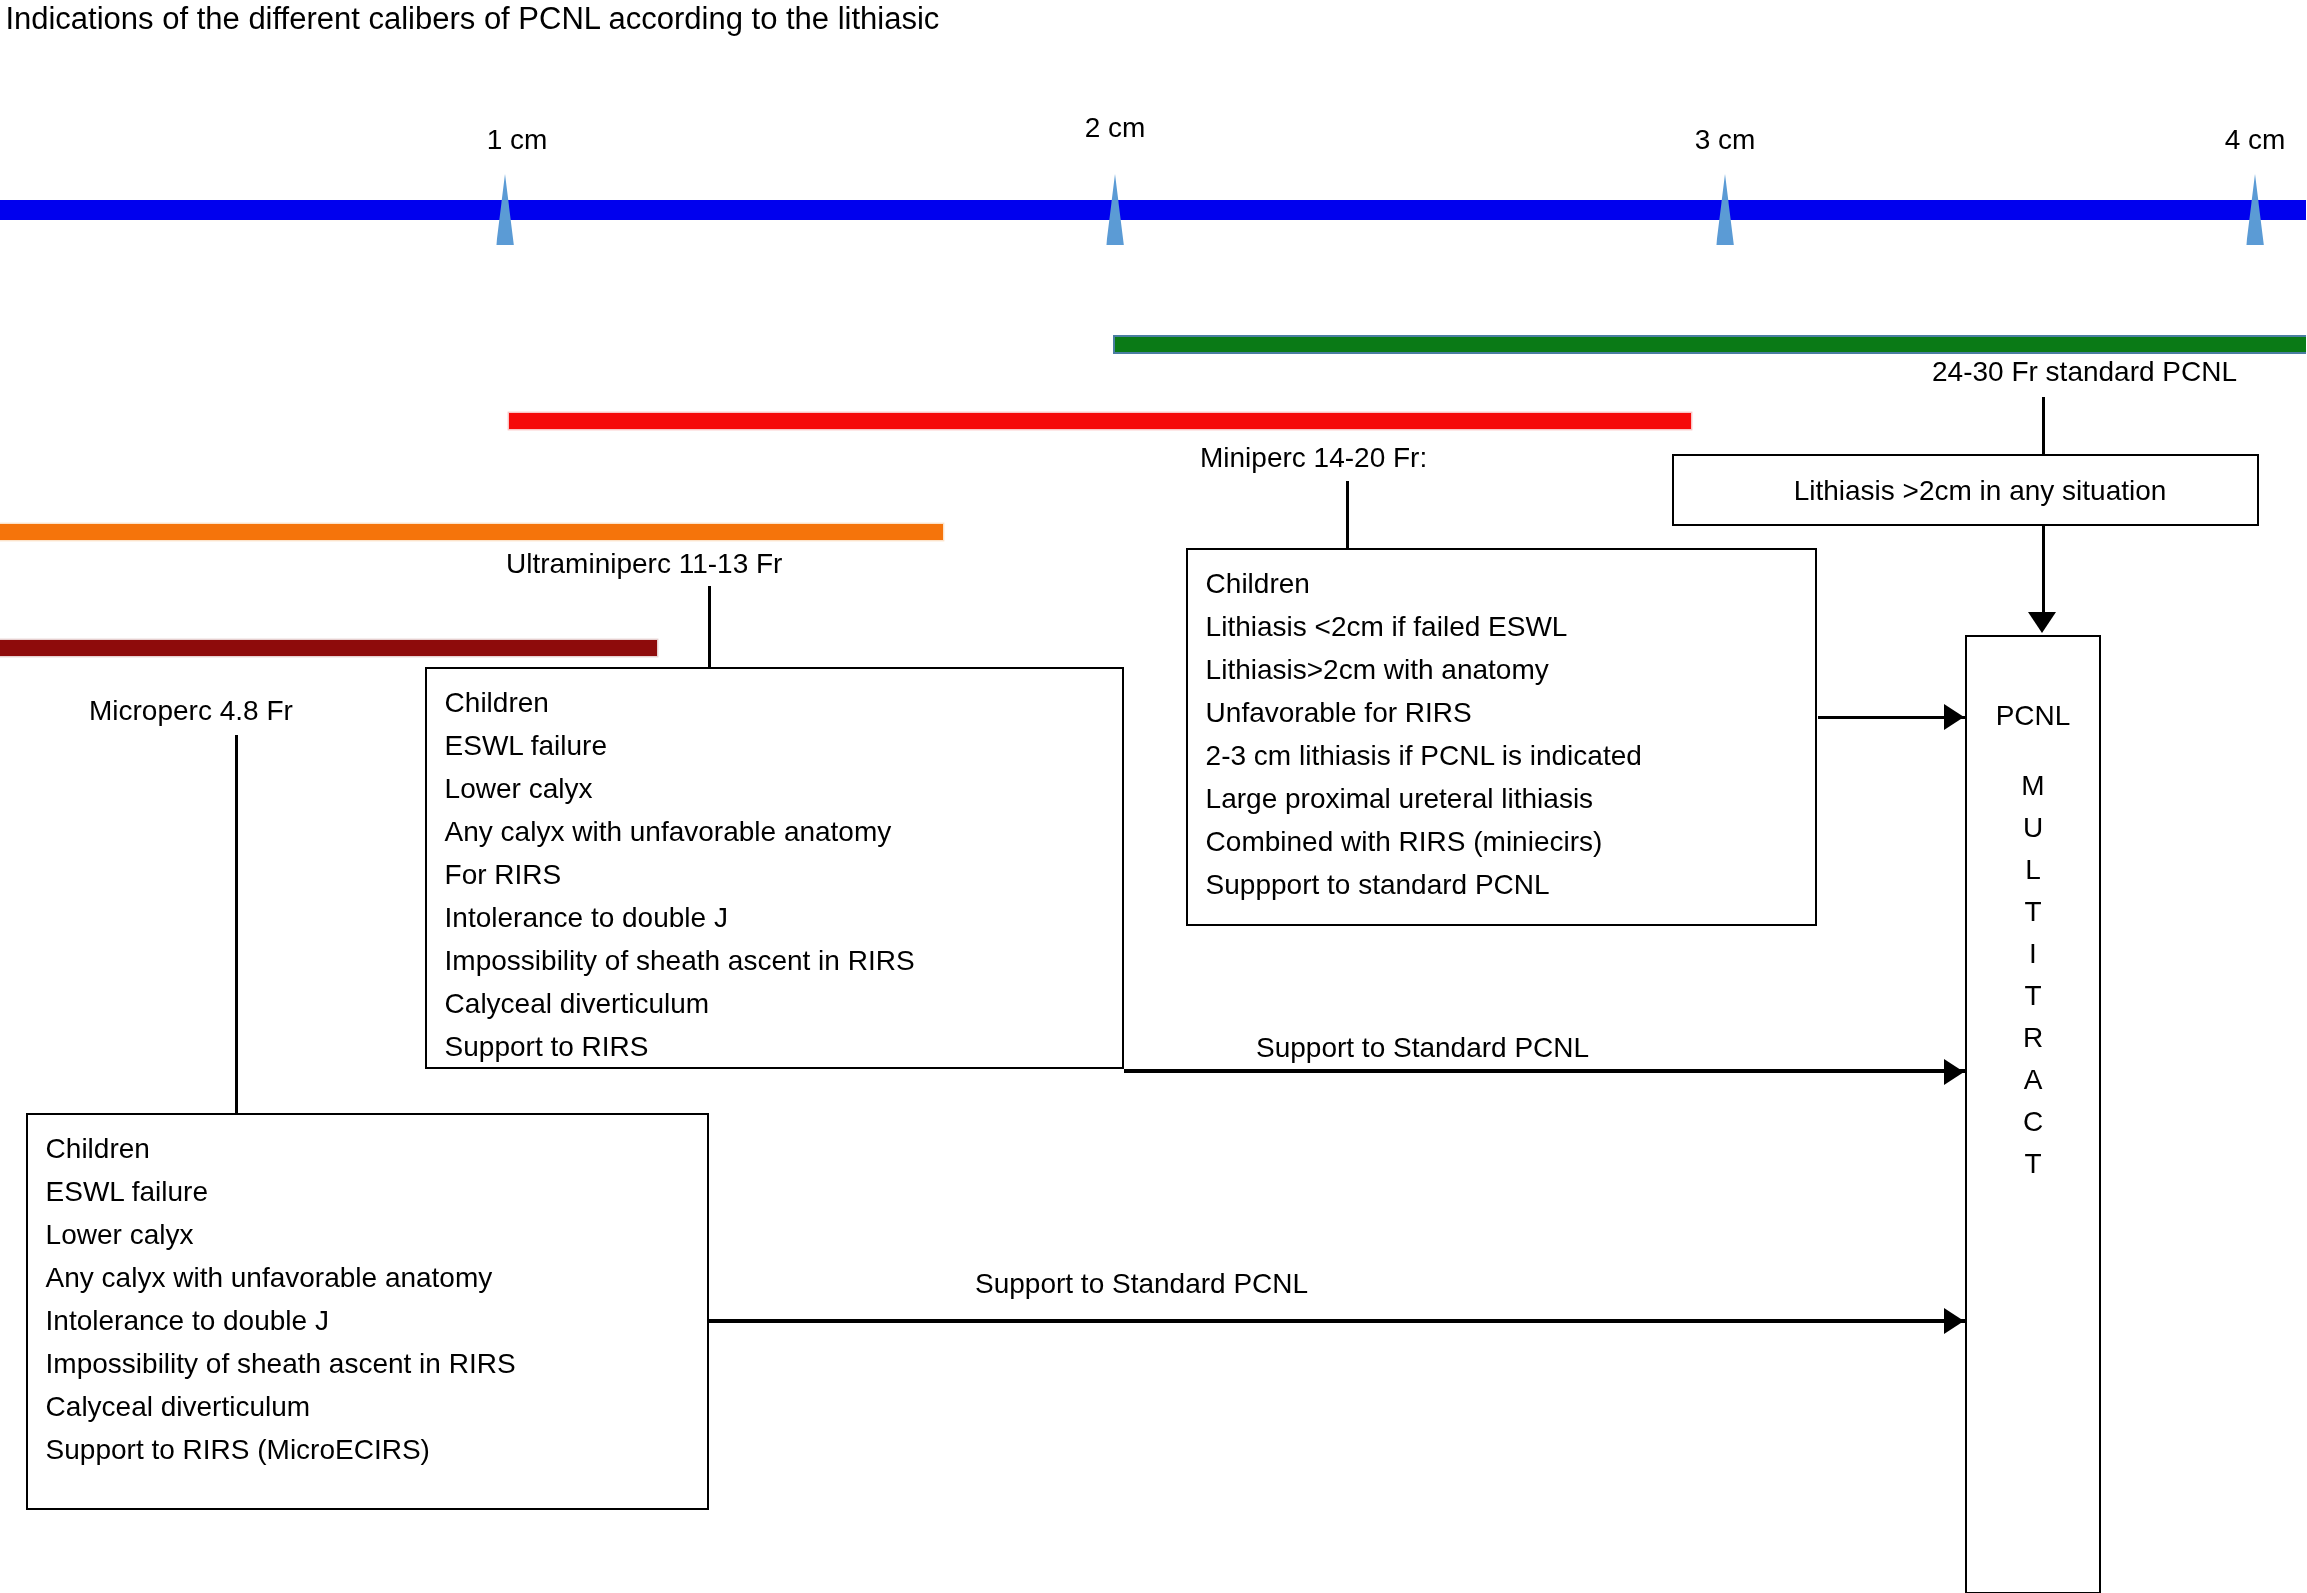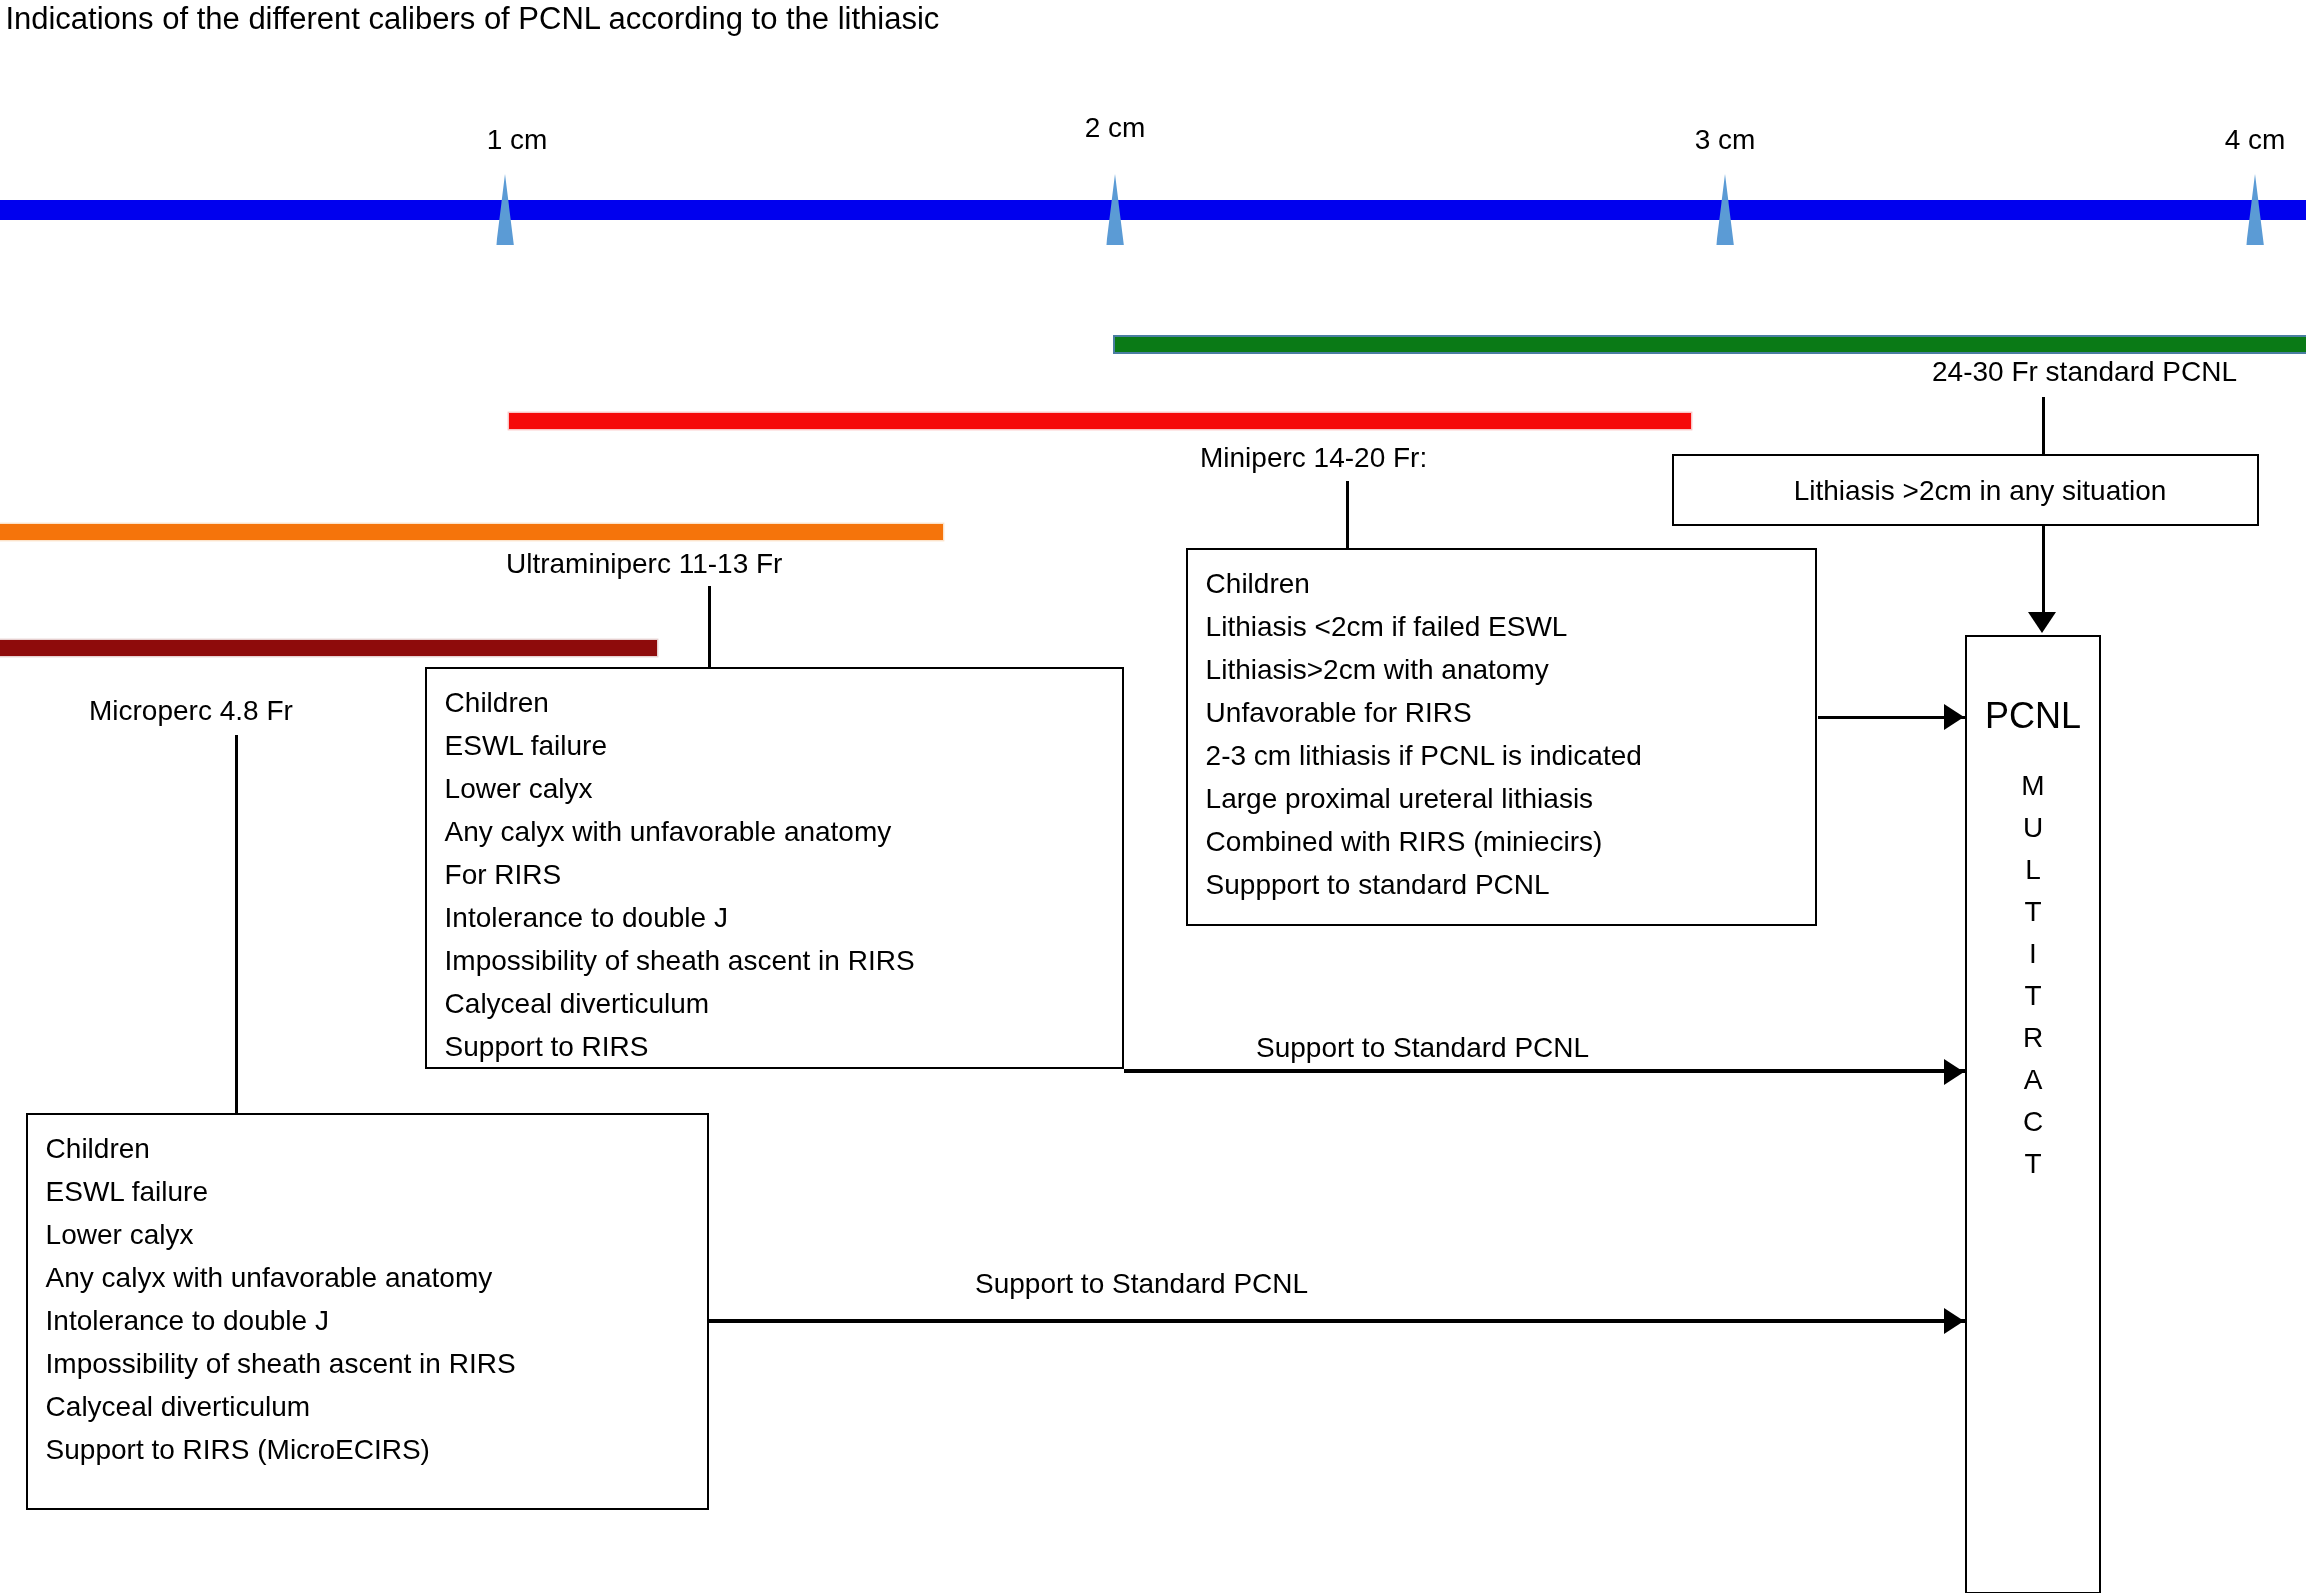--- a/index.html
+++ b/index.html
@@ -35,21 +35,21 @@
 
   #box-lithiasis{left:1672px;top:454px;width:587px;height:72px;padding-left:29px;}
   #box-lithiasis .box-inner{padding:0;display:flex;align-items:center;justify-content:center;height:100%;}
 
   #box-miniperc{left:1186px;top:548px;width:631px;height:378px;}
   #box-ultramini{left:425px;top:667px;width:699px;height:402px;}
   #box-microperc{left:26px;top:1113px;width:683px;height:397px;}
 
   
   #box-multitract{left:1965px;top:635px;width:136px;height:959px;}
-  #box-multitract .mt-head{font-size:36px;line-height:34px;text-align:center;margin-top:62px;}
+  #box-multitract .mt-head{font-size:28px;line-height:34px;text-align:center;margin-top:62px;}
   #box-multitract .mt-stack{margin-top:32px;text-align:center;}
   #box-multitract .mt-stack span{display:block;font-size:28px;line-height:42px;}
 
   
   .vline{background:#000;width:2.7px;}
   .hline{background:#000;height:2.7px;}
   .hline-thick{background:#000;height:4px;}
   .arrow-right{width:0;height:0;border-top:13px solid transparent;
                border-bottom:13px solid transparent;border-left:20px solid #000;}
   .arrow-down{width:0;height:0;border-left:14px solid transparent;

